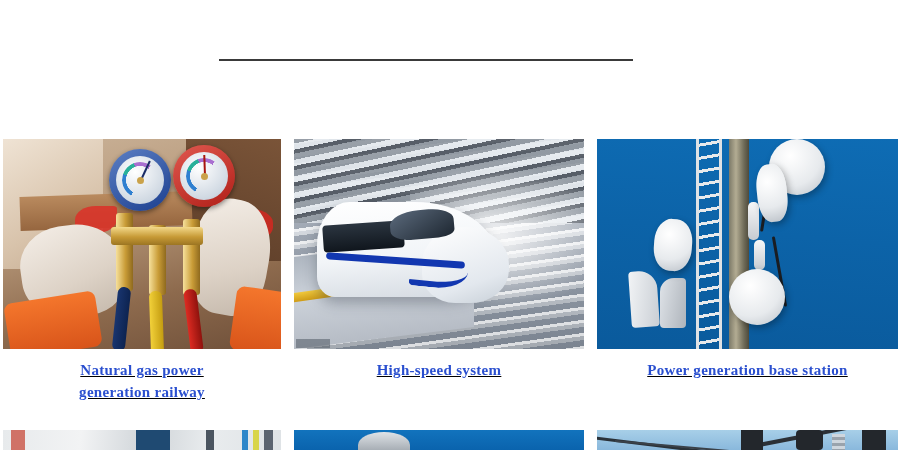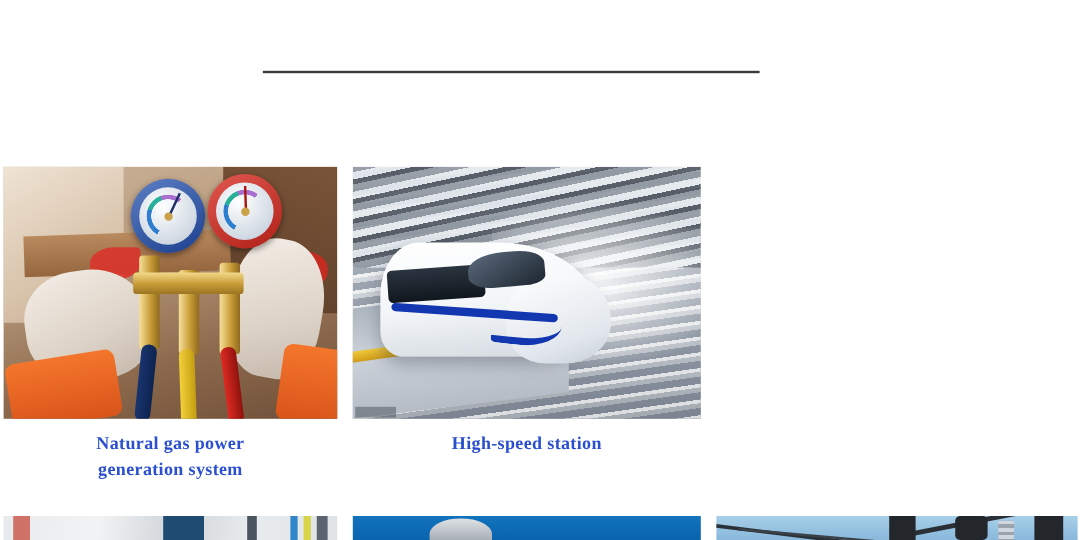--- a/index.html
+++ b/index.html
@@ -62,20 +62,21 @@
     padding: 0 3px;
     box-sizing: border-box;
   }
   .row-top { top: 139px; }
   .row-bottom { top: 430px; }
 
   .card {
     position: relative;
     width: 290px;
     flex: 0 0 290px;
+    text-decoration: underline;
   }
   .card.first { flex: 0 0 278px; width: 278px; }
   .card.third { flex: 0 0 301px; width: 301px; }
 
   .photo {
     position: relative;
     width: 100%;
     height: 210px;
     overflow: hidden;
     background: #cfd4da;
@@ -360,44 +361,63 @@
         <div class="port p3"></div>
         <div class="manifold-bar"></div>
         <div class="hose h-blue"></div>
         <div class="hose h-yellow"></div>
         <div class="hose h-red"></div>
         <div class="sleeve sl-l"></div>
         <div class="sleeve sl-r"></div>
       </div>
       <div class="caption two-line">
         <div>Natural gas power</div>
-        <div>generation system</div>
+        <div>generation railway</div>
       </div>
     </div>
 
     <div class="card">
       <div class="photo ph-train">
         <div class="streaks"></div>
         <div class="ceiling"></div>
         <div class="tunnel-glow"></div>
         <div class="platform"></div>
         <div class="yellow-line"></div>
         <div class="body"></div>
         <div class="nose"></div>
         <div class="win-strip"></div>
         <div class="windshield"></div>
         <div class="blue-stripe"></div>
         <div class="blue-swoosh"></div>
         <div class="watermark"></div>
       </div>
       <div class="caption">
-        <div>High-speed station</div>
-      </div>
-    </div>
-
+        <div>High-speed system</div>
+      </div>
+    </div>
+
+    <div class="card third">
+      <div class="photo ph-tower">
+        <div class="panel"></div>
+        <div class="panel2"></div>
+        <div class="ladder"></div>
+        <div class="mast"></div>
+        <div class="cable cb1"></div>
+        <div class="cable cb2"></div>
+        <div class="ant a1"></div>
+        <div class="ant a2"></div>
+        <div class="dish d1"></div>
+        <div class="dish d2"></div>
+        <div class="dish d3"></div>
+        <div class="dish d4"></div>
+      </div>
+      <div class="caption">
+        <div>Power generation base station</div>
+      </div>
+    </div>
 
   </div>
 
   <div class="grid-row row-bottom">
 
     <div class="card first">
       <div class="photo ph-b1">
         <div class="blk k1"></div>
         <div class="blk k2"></div>
         <div class="blk k3"></div>

